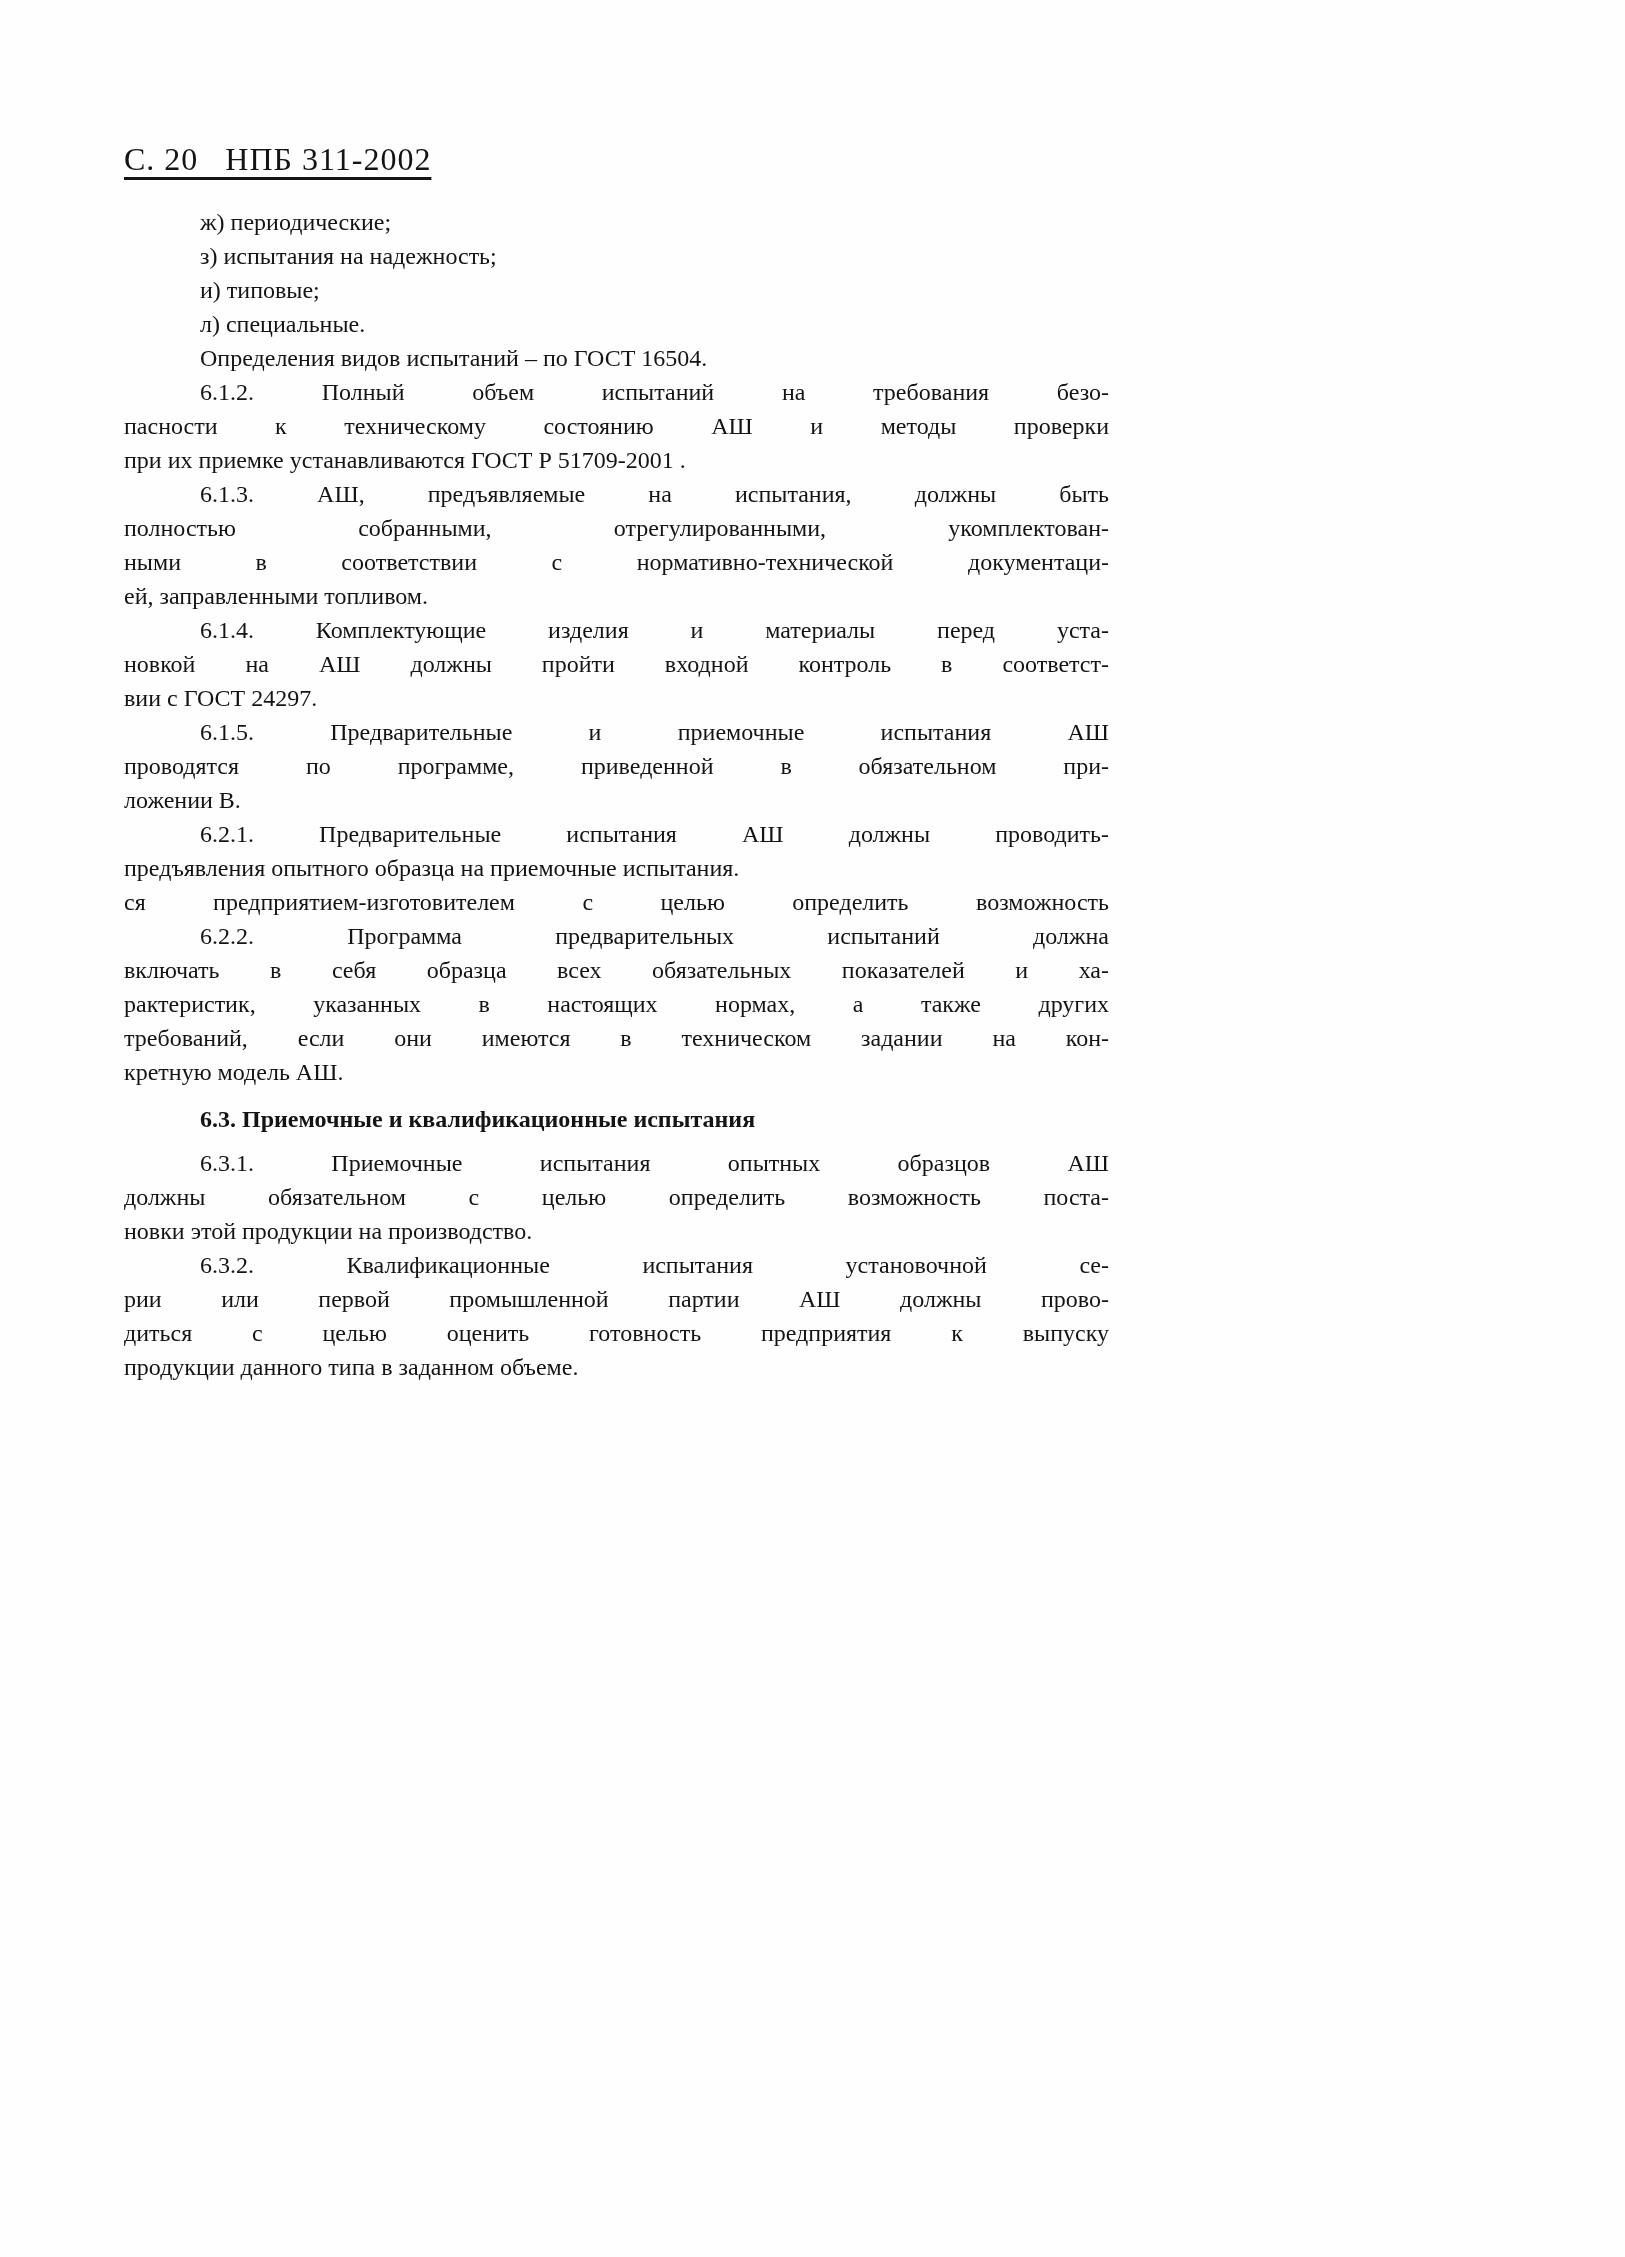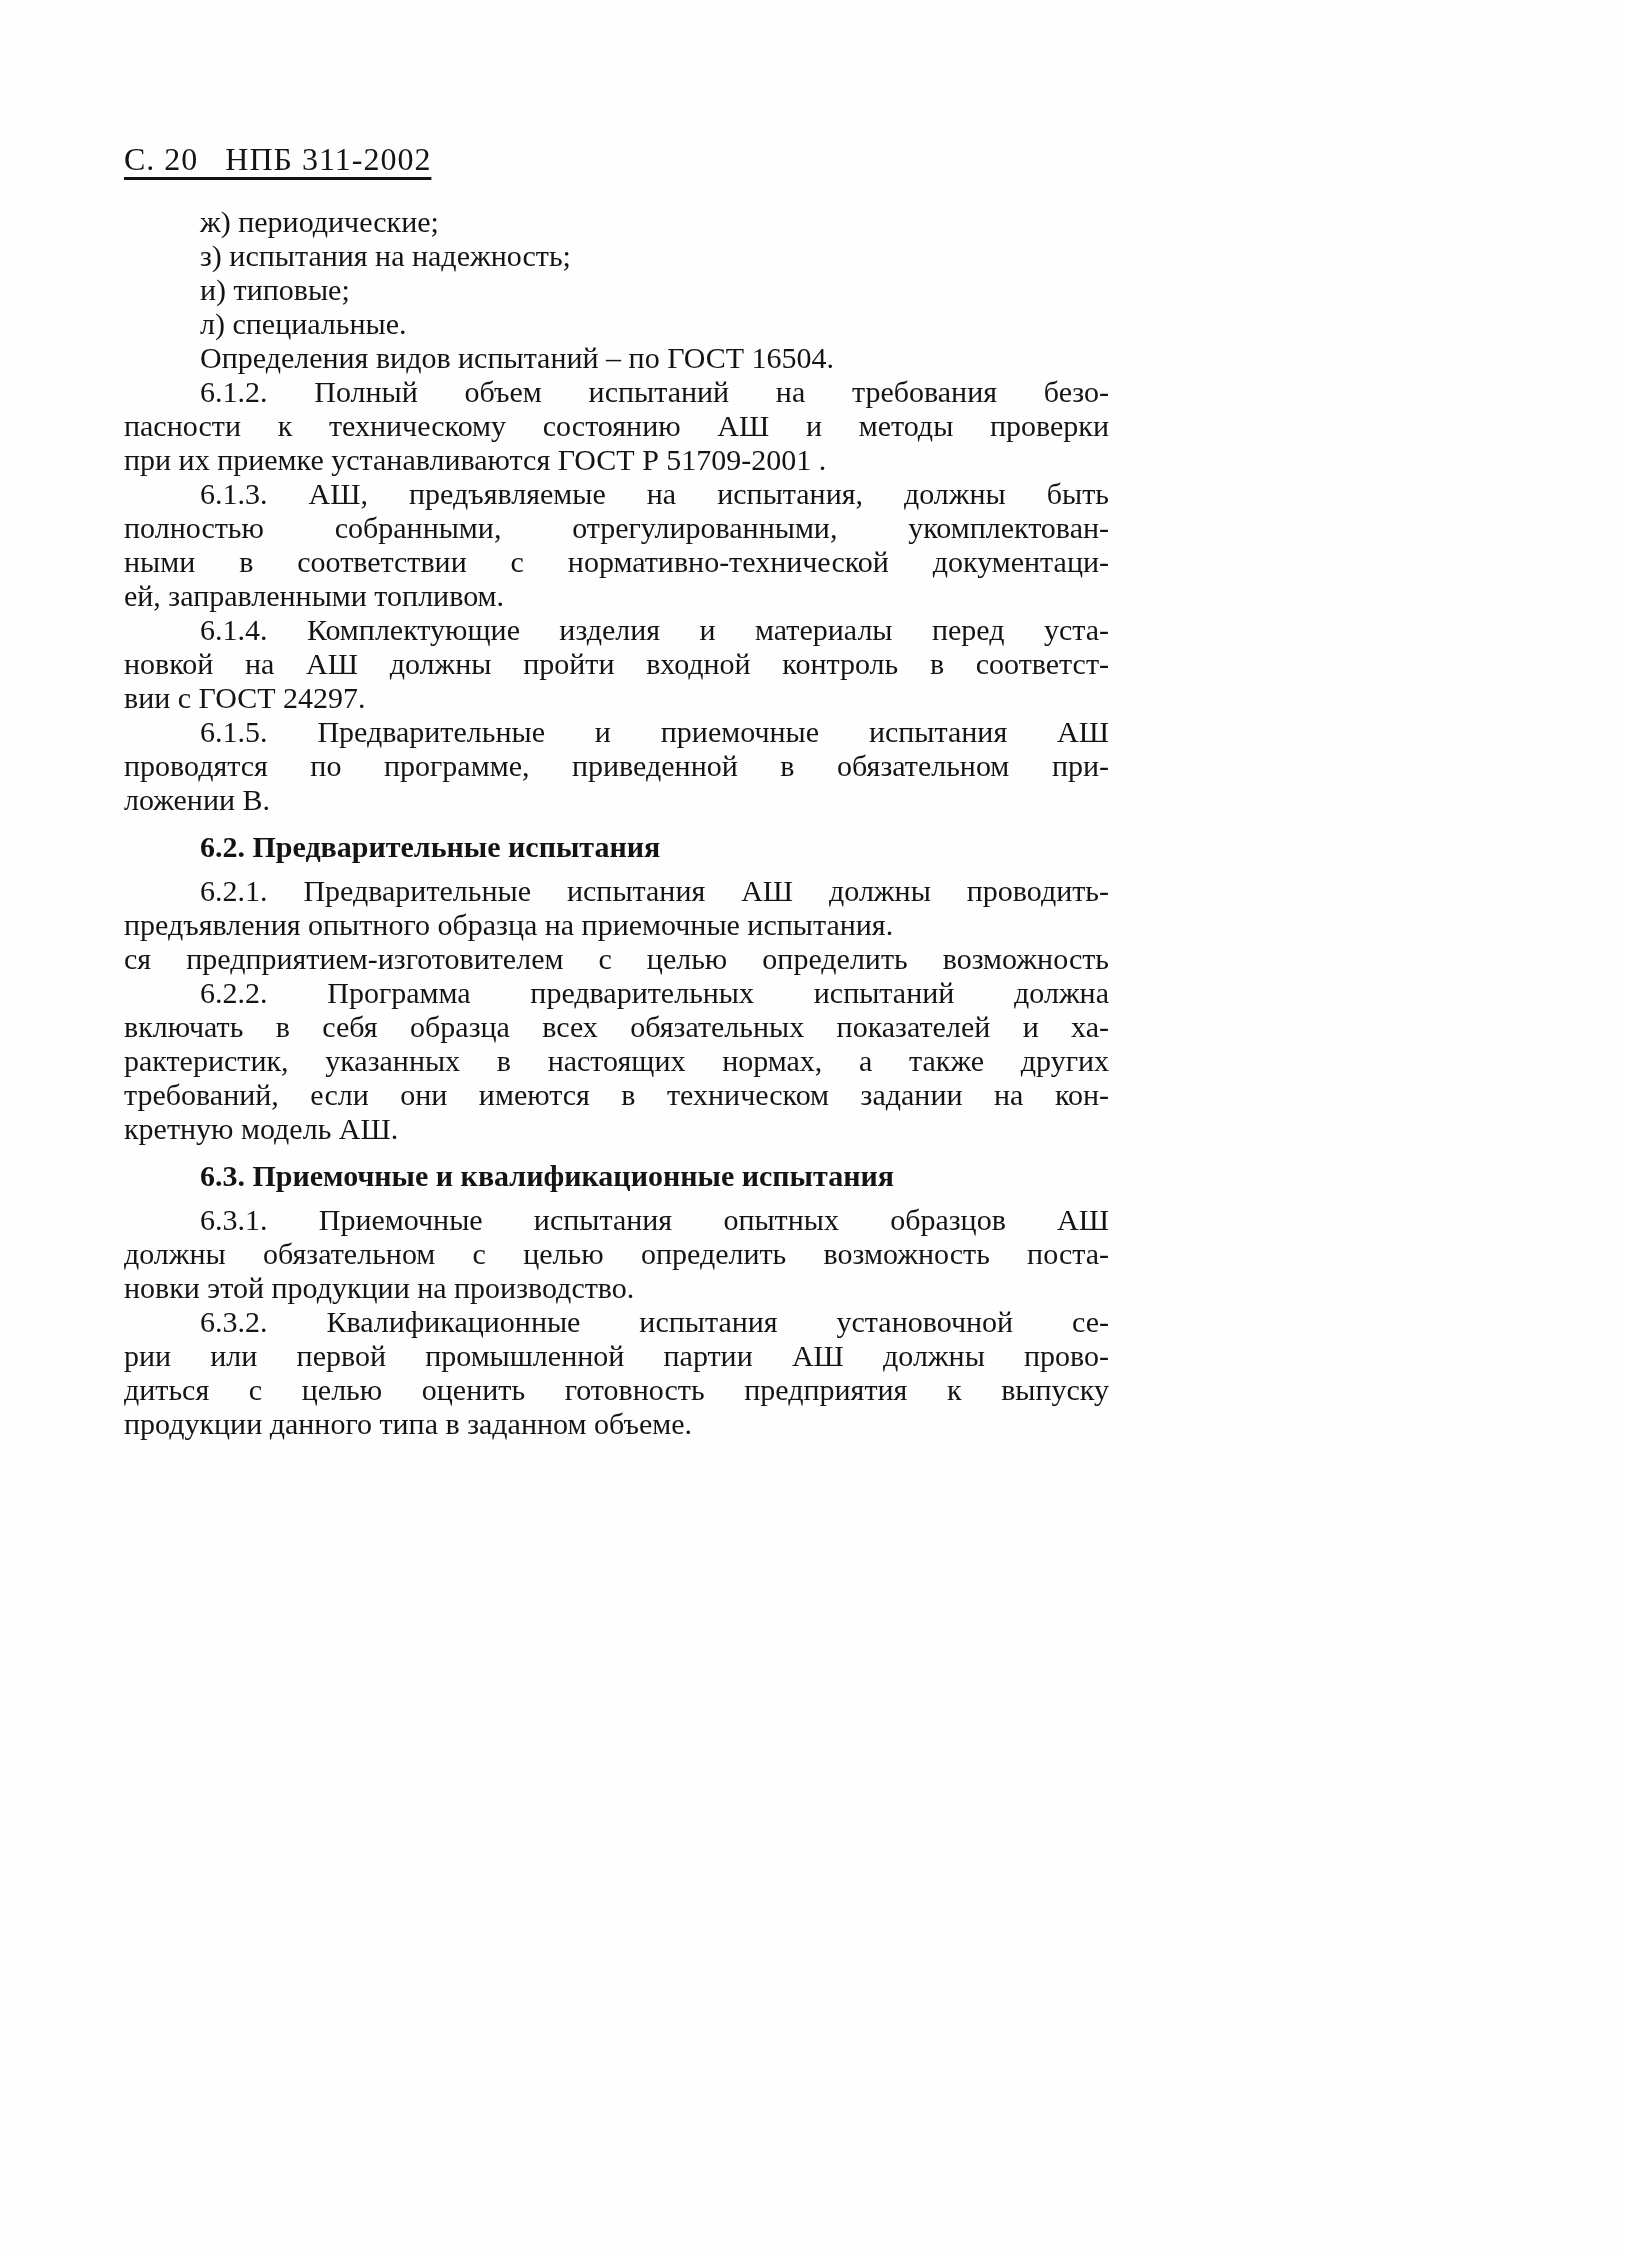--- a/index.html
+++ b/index.html
@@ -27,21 +27,21 @@
     white-space: pre;
     text-decoration: underline;
     text-underline-offset: 6.7px;
     letter-spacing: 1px;
   }
   .doc-body {
     position: absolute;
     left: 124px;
     top: 205px;
     width: 985px;
-    font-size: 30px;
+    font-size: 24px;
     line-height: 34px;
   }
   .block { margin: 0; }
   .single-line {
     text-indent: 76px;
     text-align: left;
   }
   .heading {
     font-weight: bold;
     text-indent: 76px;
@@ -86,21 +86,20 @@
       <div class="block para">
         <div class="line first">6.1.4. Комплектующие изделия и материалы перед уста-</div>
         <div class="line">новкой на АШ должны пройти входной контроль в соответст-</div>
         <div class="line last">вии с ГОСТ 24297.</div>
       </div>
       <div class="block para">
         <div class="line first">6.1.5. Предварительные и приемочные испытания АШ</div>
         <div class="line">проводятся по программе, приведенной в обязательном при-</div>
         <div class="line last">ложении В.</div>
       </div>
-      <div class="block heading">6.2. Предварительные испытания</div>
       <div class="block para">
         <div class="line first">6.2.1. Предварительные испытания АШ должны проводить-</div>
         <div class="line last">предъявления опытного образца на приемочные испытания.</div>
         <div class="line">ся предприятием-изготовителем с целью определить возможность</div>
       </div>
       <div class="block para">
         <div class="line first">6.2.2. Программа предварительных испытаний должна</div>
         <div class="line">включать в себя образца всех обязательных показателей и ха-</div>
         <div class="line">рактеристик, указанных в настоящих нормах, а также других</div>
         <div class="line">требований, если они имеются в техническом задании на кон-</div>

